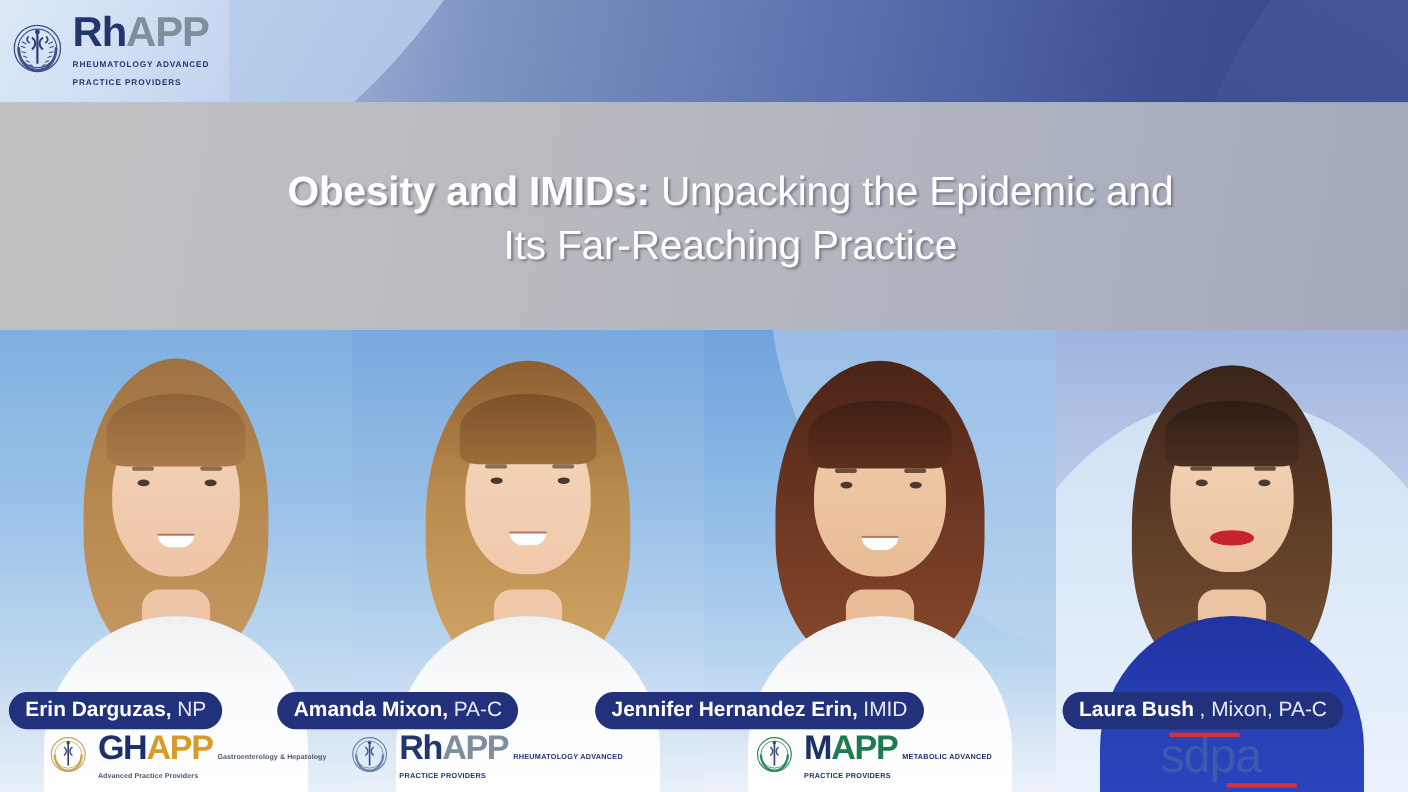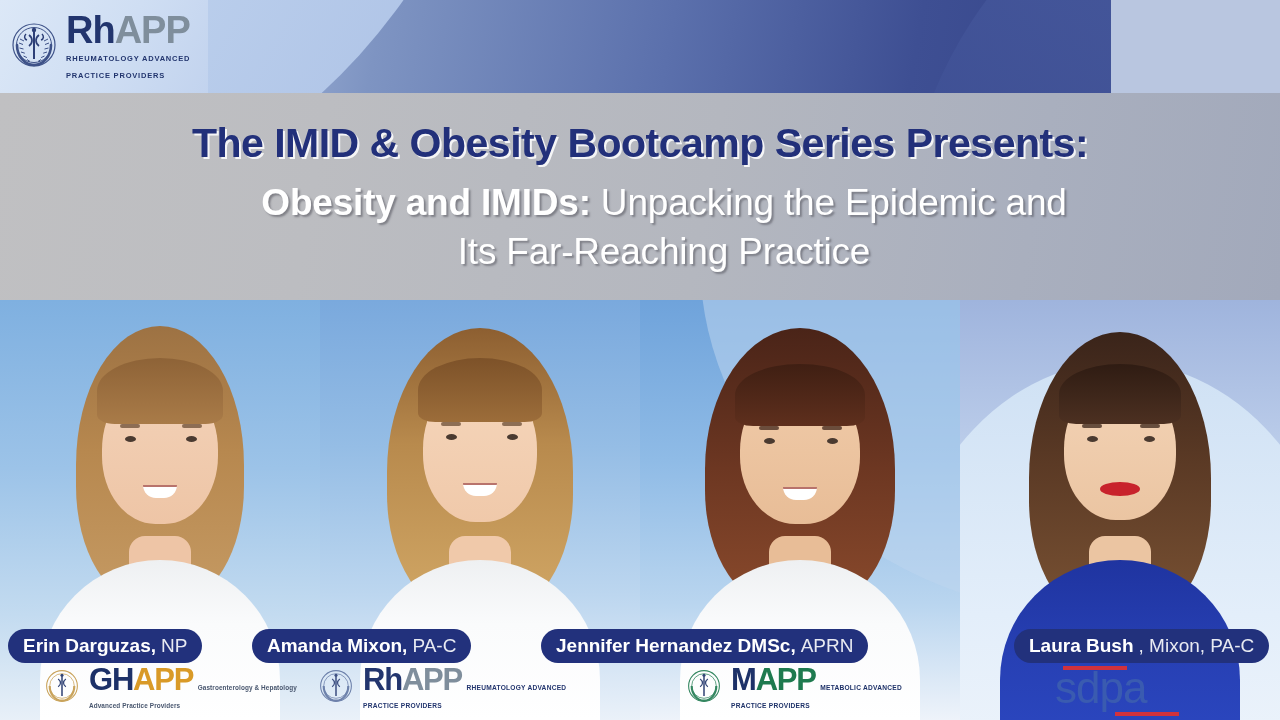--- a/index.html
+++ b/index.html
@@ -6,21 +6,21 @@
   html,body{margin:0;padding:0;}
   body{
     width:1280px;height:720px;overflow:hidden;
     font-family:"Liberation Sans","DejaVu Sans",sans-serif;
     background:#b9c6e0;
   }
   .slide{position:relative;width:1280px;height:720px;overflow:hidden;}
 
   
   .header{
-    position:absolute;left:0;top:0;width:1111px;height:93px;
+    position:absolute;left:0;top:0;width:1280px;height:93px;
     background:linear-gradient(100deg,#b6cbe8 0%,#b9cbe7 12%,#7e94c2 34%,#5b70ac 60%,#3e4f93 82%,#36458a 100%);
     overflow:hidden;
   }
   .swoosh1{
     position:absolute;left:-120px;top:-300px;width:620px;height:560px;
     border-radius:0 0 100% 0;
     background:linear-gradient(120deg,#cfe0f4 0%,#bed2ee 40%,#a8bde3 100%);
   }
   .swoosh2{
     position:absolute;left:-260px;top:-420px;width:540px;height:700px;
@@ -178,21 +178,20 @@
         </span>
         <span class="rhapp-sub">
           <span>RHEUMATOLOGY ADVANCED</span><br>
           <span>PRACTICE PROVIDERS</span>
         </span>
       </span>
     </div>
   </div>
 
   <div class="title-band">
-    <div class="tline tline1">The IMID &amp; Obesity Bootcamp Series Presents:</div>
     <div class="tline tline2"><span class="bold">Obesity and IMIDs:</span><span> Unpacking the Epidemic and</span></div>
     <div class="tline tline3">Its Far-Reaching Practice</div>
   </div>
 
   <div class="photos">
 
     <div class="pcell">
       <div class="bg bg1"></div>
       <div class="person">
         <div class="hair-back" style="bottom:116px;width:168px;height:278px;background:linear-gradient(180deg,#9d7243 0%,#b7884f 45%,#c59a63 100%);"></div>
@@ -264,24 +263,24 @@
   <div class="badges">
     <div class="badge" style="left:252px;">
       <span class="nm">Amanda Mixon,</span>
       <span class="cr">PA-C</span>
     </div>
     <div class="badge" style="left:8px;">
       <span class="nm">Erin Darguzas,</span>
       <span class="cr">NP</span>
     </div>
     <div class="badge" style="left:541px;">
-      <span class="nm">Jennifer Hernandez DMSc,</span>
-      <span class="cr">APRN</span>
-    </div>
-    <div class="badge" style="left:1014px;">
+      <span class="nm">Jennifer Hernandez Erin,</span>
+      <span class="cr">IMID</span>
+    </div>
+    <div class="badge" style="left:966px;">
       <span class="nm">Laura Bush</span>
       <span class="cr">, Mixon, PA-C</span>
     </div>
   </div>
 
   <div class="footlogos">
 
     <div class="flogo gh" style="left:42px;top:2px;">
       <span>
         <svg width="40" height="40" viewBox="0 0 52 52" opacity=".9">

